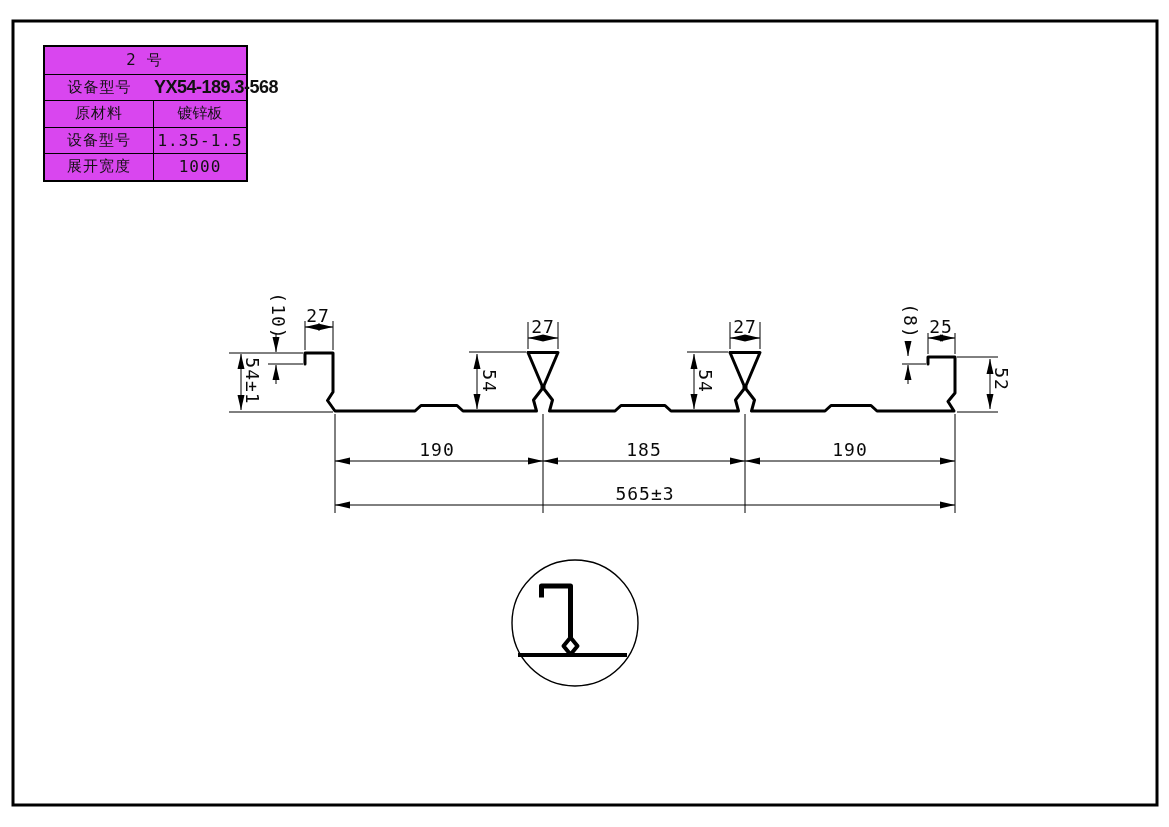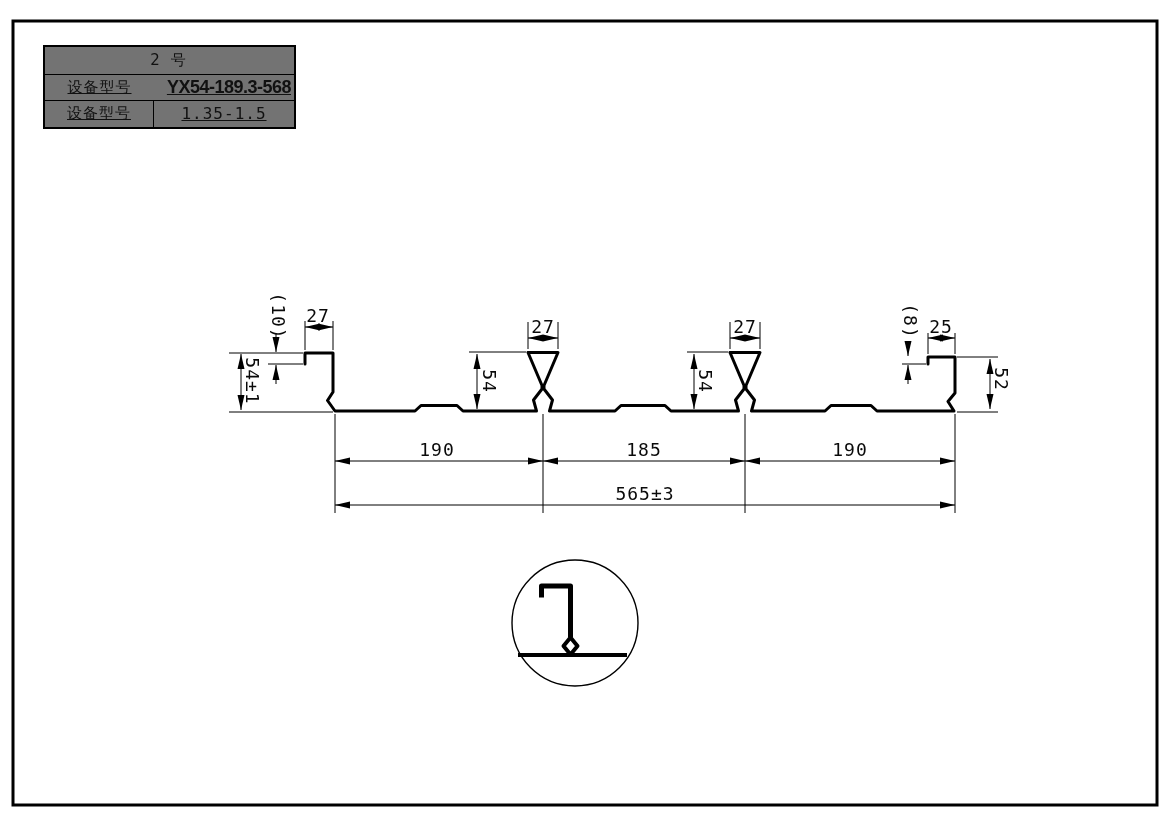--- a/index.html
+++ b/index.html
@@ -23,41 +23,41 @@
   .dimtext{
     font-family:"DejaVu Sans Mono", monospace;
     font-size:18px;
     letter-spacing:1px;
     fill:#0a0a0a;
     text-anchor:middle;
   }
 
   
   .spec-table{
-    position:absolute;left:43px;top:45px;width:253px;
+    position:absolute;left:43px;top:45px;width:205px;
     border:2px solid #000;
     box-sizing:border-box;
-    background:#737373;
+    background:#d946ef;
   }
   .t-row{
     display:flex;align-items:center;
     height:26.5px;box-sizing:border-box;
     border-top:1.5px solid #000;
     color:#111;
   }
   .t-row:first-child{border-top:none;}
   .title-row{justify-content:center;font-size:15px;letter-spacing:3px;}
   .t-label{
     width:109px;flex:0 0 109px;display:flex;align-items:center;justify-content:center;
-    font-size:15px;letter-spacing:1px;align-self:stretch;box-sizing:border-box;text-decoration:underline;
+    font-size:15px;letter-spacing:1px;align-self:stretch;box-sizing:border-box;
   }
   .t-label.with-div{border-right:1.5px solid #000;}
   .t-value{
     flex:1;display:flex;align-items:center;justify-content:center;
-    font-size:15px;white-space:nowrap;text-decoration:underline;
+    font-size:15px;white-space:nowrap;
   }
   .t-value.num{font-family:"DejaVu Sans Mono", monospace;font-size:16px;letter-spacing:1px;}
   .t-value.model{
     font-family:"Liberation Sans", sans-serif;
     font-weight:bold;font-size:18px;letter-spacing:-0.5px;
     justify-content:flex-end;padding-right:3px;
   }
 </style>
 </head>
 <body>
@@ -164,18 +164,26 @@
 
   <div class="spec-table">
     <div class="t-row title-row">
       <span>2 号</span>
     </div>
     <div class="t-row">
       <span class="t-label">设备型号</span>
       <span class="t-value model">YX54-189.3-568</span>
     </div>
     <div class="t-row">
+      <span class="t-label with-div">原材料</span>
+      <span class="t-value">镀锌板</span>
+    </div>
+    <div class="t-row">
       <span class="t-label with-div">设备型号</span>
       <span class="t-value num">1.35-1.5</span>
+    </div>
+    <div class="t-row">
+      <span class="t-label with-div">展开宽度</span>
+      <span class="t-value num">1000</span>
     </div>
   </div>
 
 </div>
 
 </body></html>

